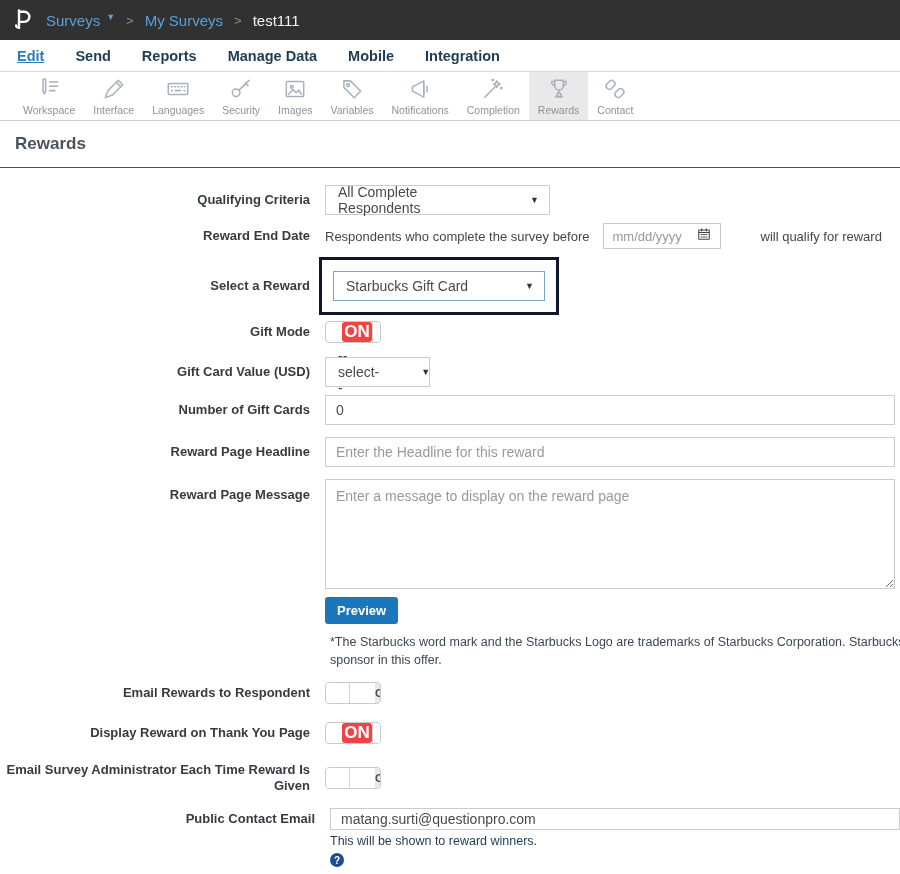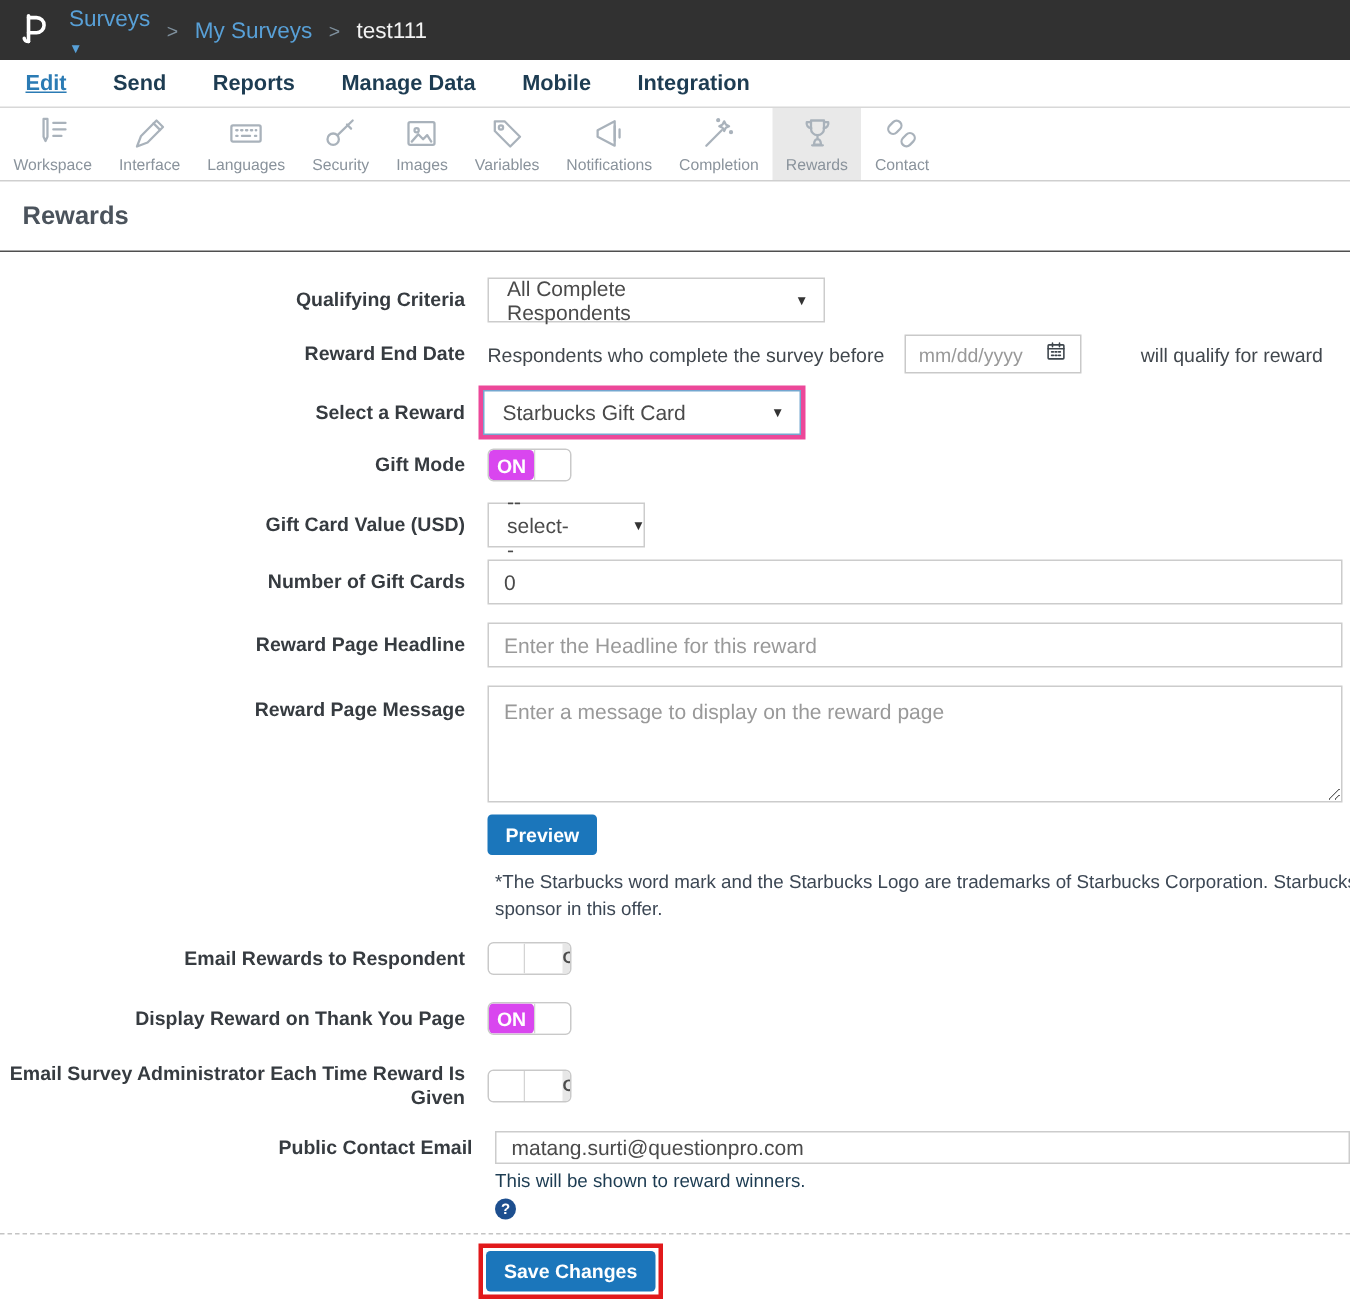--- a/index.html
+++ b/index.html
@@ -5,65 +5,65 @@
   * { box-sizing: border-box; }
   html,body { margin:0; padding:0; }
   body {
     width:900px; height:874px; overflow:hidden;
     background:#fff;
     font-family:"Liberation Sans", sans-serif;
   }
   
   .topbar { height:40px; background:#313131; display:flex; align-items:center; padding:0 14px; gap:11px; }
   .logo { display:flex; align-items:center; cursor:pointer; margin-right:4px; }
-  .crumb-link { color:#58a0d7; font-size:15px; cursor:pointer; display:flex; align-items:flex-start; gap:6px;flex-direction:column; }
+  .crumb-link { color:#58a0d7; font-size:15px; cursor:pointer; display:flex; align-items:flex-start; gap:6px; }
   .crumb-caret { font-size:9px; color:#58a0d7; }
   .crumb-sep { color:#7f909d; font-size:13px; }
   .crumb-current { color:#f2f2f2; font-size:15px; }
   
   .nav { height:32px; border-bottom:1px solid #d8d8d8; display:flex; align-items:center; padding:0 17px; gap:31px; background:#fff; }
   .nav-item { font-size:14.5px; font-weight:bold; color:#1d3c52; cursor:pointer; }
   .nav-item.active { color:#2b7bb4; text-decoration:underline; }
   
-  .toolbar { height:49px; border-bottom:1px solid #cfcfcf; display:flex; align-items:stretch; background:#fff; }
+  .toolbar { height:49px; border-bottom:1px solid #cfcfcf; display:flex; align-items:stretch; padding-left:14px; background:#fff; }
   .tool { display:flex; flex-direction:column; align-items:center; justify-content:center; gap:2px; padding:3px 9px; cursor:pointer; }
   .tool.active { background:#e9e9e9; }
   .tool svg { display:block; }
   .tool-label { font-size:10.5px; color:#8a939c; white-space:nowrap; }
   
   .page-title { font-size:17px; font-weight:bold; color:#4b535c; margin:13px 0 13px 15px; }
   .hr { border:none; border-top:1px solid #4f4f4f; margin:0; }
   .form { margin-top:17px; }
   .row { display:flex; align-items:center; margin-bottom:8px; }
   .lbl { flex:0 0 310px; text-align:right; font-size:13px; font-weight:bold; color:#363b40; line-height:1.2; }
   .ctl { margin-left:15px; display:flex; align-items:center; }
   
   .select { border:1px solid #ccc; background:#fff; height:30px; display:flex; align-items:center; justify-content:space-between; padding:0 10px 0 12px; font-size:14px; color:#4a4a4a; cursor:pointer;gap:28px; }
   .caret { font-size:9px; color:#333; margin-left:14px; }
   .qc-select { width:225px; }
   .reward-select { width:212px; border-color:#74a7cf; }
   .value-select { width:105px; }
-  .redbox { border:3px solid #ec4899; padding:0; display:inline-block; margin-left:9px; }
+  .redbox { border:3px solid #0f172a; padding:11px; display:inline-block; margin-left:9px; }
   .redbox-save { border:3px solid #e1191b; padding:2px; display:inline-block; }
   
   .inline-text { font-size:13px; color:#41474d; }
   .date-input { width:118px; height:26px; border:1px solid #c9c9c9; background:#fff; display:flex; align-items:center; justify-content:space-between; padding:0 9px; margin-left:13px; cursor:text; }
   .date-ph { color:#999; font-size:13px; }
   .suffix { margin-left:40px; }
   
   .toggle { width:56px; height:22px; border:1px solid #c9c9c9; border-radius:4px; display:flex; overflow:hidden; background:#fff; cursor:pointer; }
-  .toggle .seg-on { flex:0 0 30px; background:#d946ef; color:#fff; font-size:13px; font-weight:bold; display:flex; align-items:center; justify-content:center; border-radius:3px; }
+  .toggle .seg-on { flex:0 0 30px; background:#ef4444; color:#fff; font-size:17px; font-weight:bold; display:flex; align-items:center; justify-content:center; border-radius:3px;margin-left:16px; }
   .toggle .seg-handle-r { flex:1; background:#fff; border-left:1px solid #d4d4d4; border-radius:0 3px 3px 0; }
   .toggle.off .seg-handle-l { flex:0 0 24px; background:#fff; border-right:1px solid #d4d4d4; border-radius:3px 0 0 3px; }
   .toggle.off .seg-off { flex:1; background:#e7e7e7; color:#4c4c4c; font-size:11px; font-weight:bold; display:flex; align-items:center; justify-content:center;margin-left:25px; }
   .toggle-row { margin-bottom:18px; }
   
   .text-input { width:570px; height:30px; border:1px solid #ccc; padding:0 10px; font-size:14px; color:#4a4a4a; font-family:inherit; outline:none; }
   .text-input::placeholder { color:#999; }
-  textarea.msg { width:570px; height:78px; border:1px solid #ccc; padding:8px 10px; font-size:14px; color:#4a4a4a; font-family:inherit; resize:both; outline:none; }
+  textarea.msg { width:570px; height:110px; border:1px solid #ccc; padding:8px 10px; font-size:14px; color:#4a4a4a; font-family:inherit; resize:both; outline:none; }
   textarea.msg::placeholder { color:#999; }
   .email-input { height:22px; }
   
   .btn { background:#1b76bb; color:#fff; border:none; font-weight:bold; font-size:13px; padding:6px 12px; border-radius:3px; cursor:pointer; font-family:inherit; }
   .preview-row { margin-left:325px; margin-bottom:10px; }
   
   .disclaimer { margin-left:330px; font-size:12.5px; color:#3c4754; line-height:1.4; margin-bottom:13px; }
   .disclaimer div { white-space:nowrap; }
   
   .help-row { margin-left:330px; display:flex; align-items:flex-start; gap:5px; font-size:12.5px; color:#1d3c52; margin-top:4px; margin-bottom:9px;flex-direction:column; }

